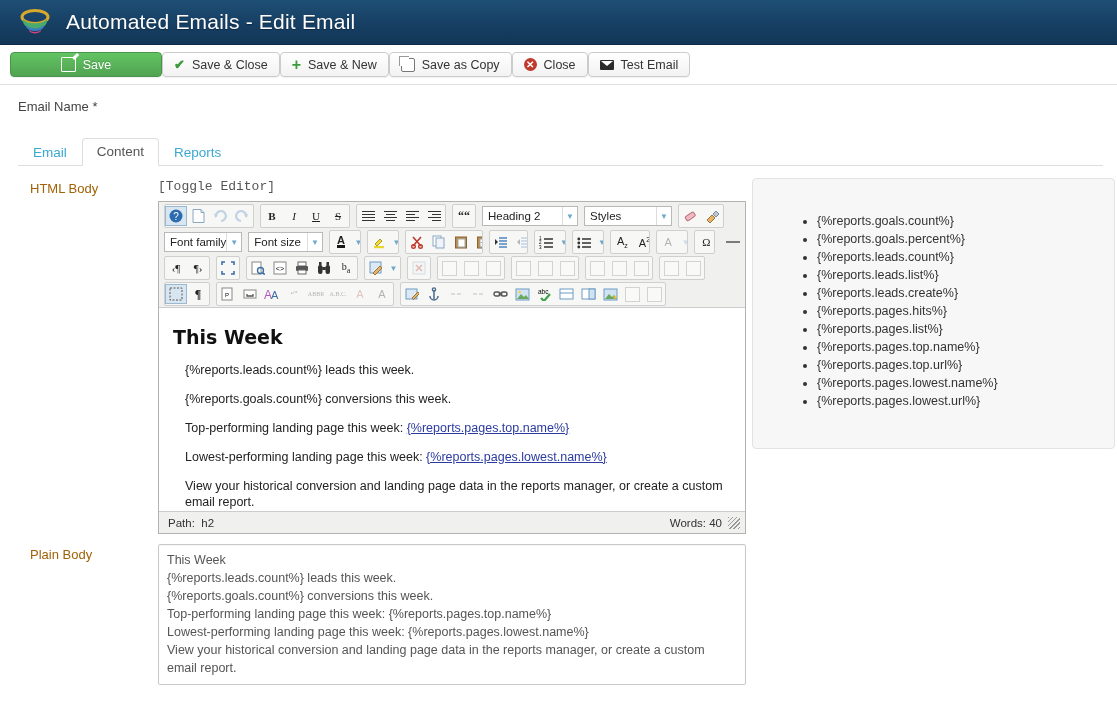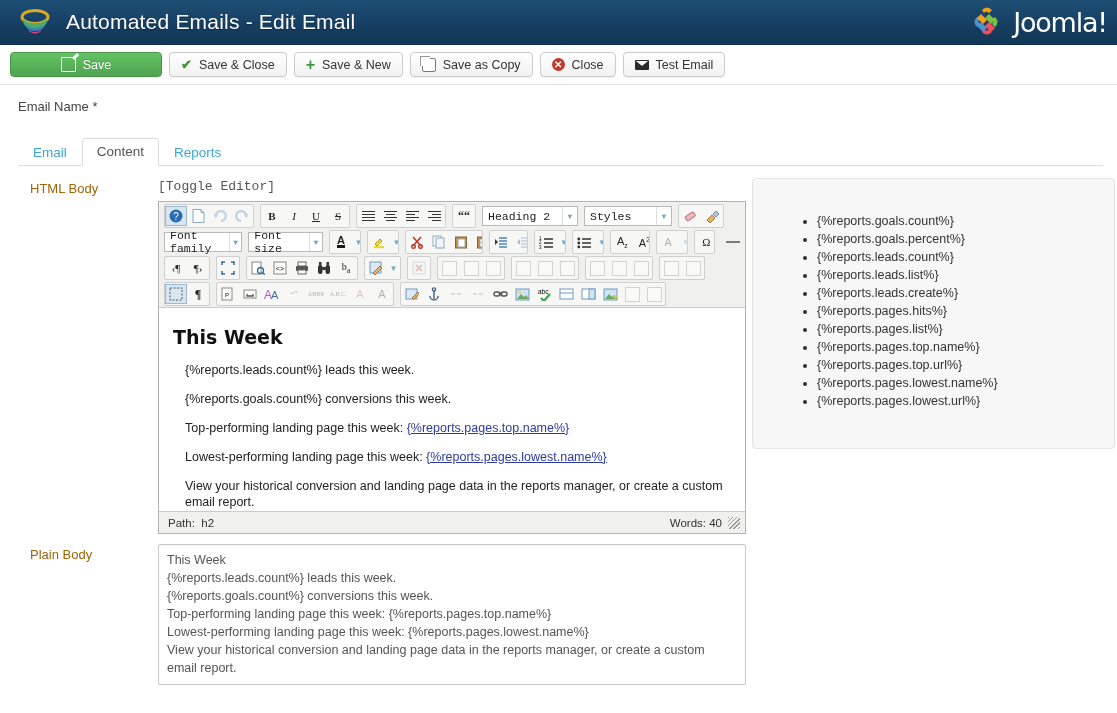--- a/index.html
+++ b/index.html
@@ -32,21 +32,21 @@
     display:flex;align-items:center;gap:4px;
   }
   .joomla-word{
     color:#fff;font-size:27px;font-weight:400;letter-spacing:-1.2px;
     font-family:"DejaVu Sans", sans-serif;
   }
 
   
   .toolbar{
     height:39px;background:#fff;
-    display:flex;align-items:center;gap:7px;
+    display:flex;align-items:center;
     padding:0 10px;border-bottom:1px solid #e2e2e2;
   }
   .btn{
     display:inline-flex;align-items:center;gap:7px;
     height:25px;padding:0 11px;
     border:1px solid #ccc;border-radius:4px;
     background:linear-gradient(to bottom,#fff 0%,#f2f2f2 100%);
     color:#333;font-size:12.5px;cursor:pointer;
     box-shadow:0 1px 1px rgba(0,0,0,.06);
     white-space:nowrap;
@@ -144,21 +144,21 @@
     font-size:11px;color:#222;cursor:pointer;flex:none;
     font-family:"Liberation Serif",serif;
   }
   .tb.sans{font-family:"Liberation Sans",sans-serif;}
   .tb.active{background:#d8e6f2;box-shadow:inset 0 0 0 1px #9bb8d0;}
   .tb.dis{opacity:.32;}
   .sel{
     display:flex;align-items:center;justify-content:space-between;
     height:20px;border:1px solid #b9b9b9;background:#fff;margin:0 3px;
     font-size:11.5px;color:#222;padding:0 0 0 5px;box-sizing:border-box;
-    font-family:Liberation Mono, monospace;cursor:pointer;
+    font-family:Liberation Sans, sans-serif;cursor:pointer;
   }
   .sel .car{
     width:14px;text-align:center;color:#6fa8c8;font-size:8px;
     border-left:1px solid #ddd;height:100%;line-height:19px;
   }
   .sel-heading{width:96px;}
   .sel-styles{width:88px;}
   .sel-ff{width:90px;}
   .sel-fs{width:86px;}
   .minicar{
@@ -218,35 +218,20 @@
 <div class="header">
   <div class="header-logo">
     <svg width="34" height="30" viewBox="0 0 34 30">
       <ellipse cx="17" cy="10" rx="13" ry="6.5" fill="none" stroke="#d9a92b" stroke-width="3"></ellipse>
       <path d="M5 12 A13 7 0 0 0 29 12 L29 14 A12 8 0 0 1 5 14 Z" fill="#4aa96c"></path>
       <path d="M8 18 A10 6 0 0 0 26 18 L26 20 A10 7 0 0 1 8 20 Z" fill="#3b7fc4"></path>
       <path d="M11 23 A7 4 0 0 0 23 23 L23 24 A7 5 0 0 1 11 24 Z" fill="#d4427e"></path>
     </svg>
   </div>
   <div class="header-title">Automated Emails - Edit Email</div>
-  <div class="joomla-brand">
-    <span>
-      <svg width="40" height="36" viewBox="0 0 40 36">
-        <path d="M13 7 q5-5 10 0 l-3 3 q-3-3-5 0 z" fill="#f9a01b"></path>
-        <path d="M8 14 q-5 5 0 10 l3-3 q-3-3 0-5 z" fill="#5091cd"></path>
-        <path d="M26 14 q5 5 0 10 l-3-3 q3-3 0-5 z" fill="#7ac143"></path>
-        <path d="M13 29 q5 5 10 0 l-3-3 q-3 3-5 0 z" fill="#ee4f5b"></path>
-        <path d="M12 11 l6 6 -4 4 -6-6 z" fill="#f9a01b"></path>
-        <path d="M20 11 l6 6 -4 4 -6-6 z" fill="#7ac143"></path>
-        <path d="M12 19 l6 6 -4 4 -6-6 z" fill="#5091cd"></path>
-        <path d="M20 19 l6 6 -4 4 -6-6 z" fill="#ee4f5b"></path>
-      </svg>
-    </span>
-    <span class="joomla-word">Joomla!</span>
-  </div>
 </div>
 
 <div class="toolbar">
   <button class="btn btn-save">
     <span class="ico ico-pencil"></span>
     <span>Save</span>
   </button>
   <button class="btn">
     <span class="ico ico-check">✔</span>
     <span>Save &amp; Close</span>

